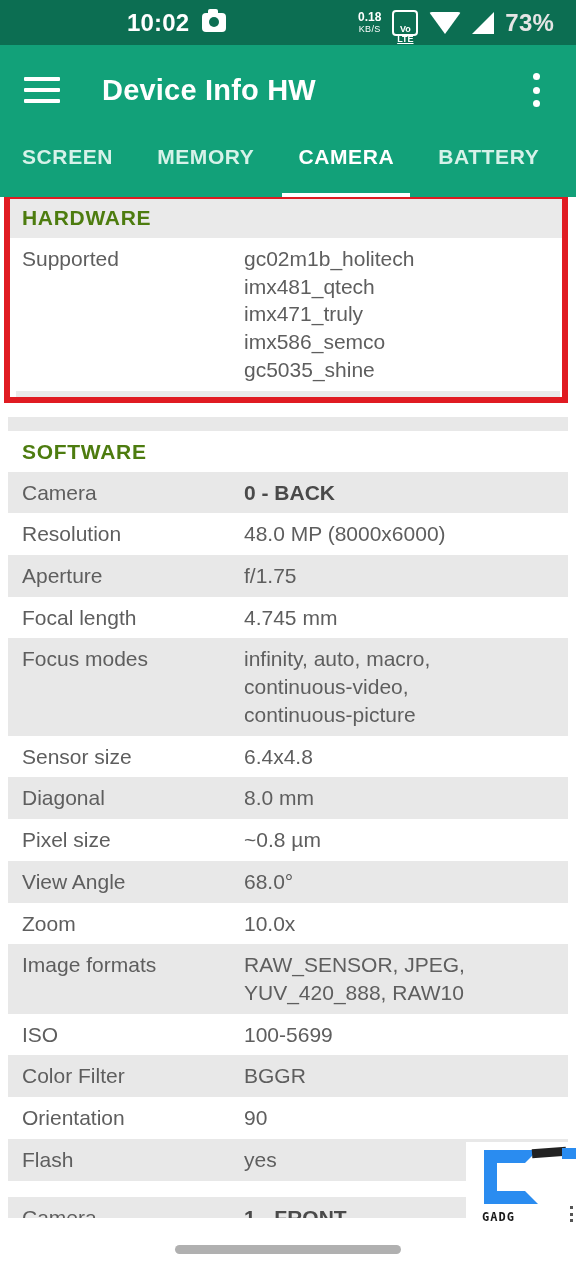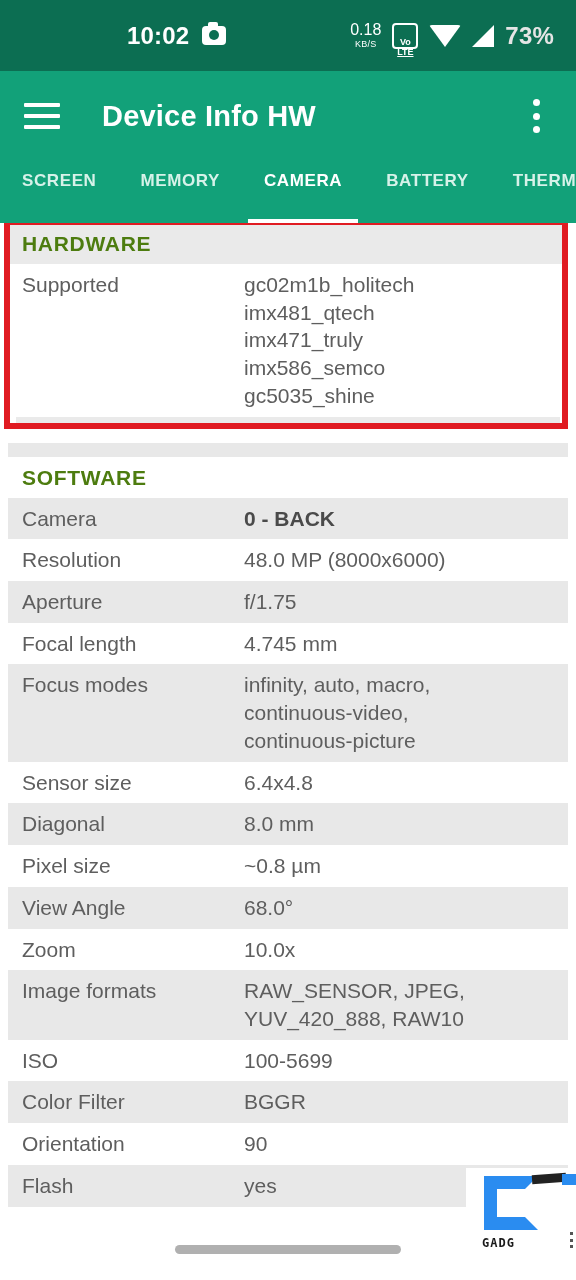--- a/index.html
+++ b/index.html
@@ -16,21 +16,21 @@
     position: relative;
     width: 576px;
     height: 1280px;
     background: #ffffff;
     overflow: hidden;
   }
 
   
   #status-bar {
     position: relative;
-    height: 71px;
+    height: 45px;
     background: #0c6e52;
     display: flex;
     align-items: center;
     padding: 0 22px;
     color: #ffffff;
   }
   #status-left {
     display: flex;
     align-items: center;
     gap: 13px;
@@ -71,21 +71,21 @@
     align-items: center;
     gap: 11px;
   }
   #net-speed {
     display: flex;
     flex-direction: column;
     align-items: center;
     line-height: 1;
     color: #ffffff;
   }
-  #net-speed .rate { font-size: 16px; font-weight: normal; }
+  #net-speed .rate { font-size: 12px; font-weight: bold; }
   #net-speed .unit { font-size: 9px; margin-top: 2px; letter-spacing: 0.3px; }
 
   .volte-box {
     width: 26px; height: 26px;
     border: 2px solid #ffffff;
     border-radius: 4px;
     display: flex;
     flex-direction: column;
     align-items: center;
     justify-content: center;
@@ -170,21 +170,21 @@
     height: 62px;
     display: flex;
     align-items: flex-start;
     overflow: hidden;
     position: relative;
   }
   .tab {
     position: relative;
     flex: 0 0 auto;
     color: #d6f2e9;
-    font-size: 17px;
+    font-size: 21px;
     font-weight: bold;
     letter-spacing: 0.6px;
     padding: 10px 22px 0 22px;
     height: 62px;
     white-space: nowrap;
     cursor: pointer;
   }
   .tab.active { color: #ffffff; }
   .tab.active::after {
     content: "";

